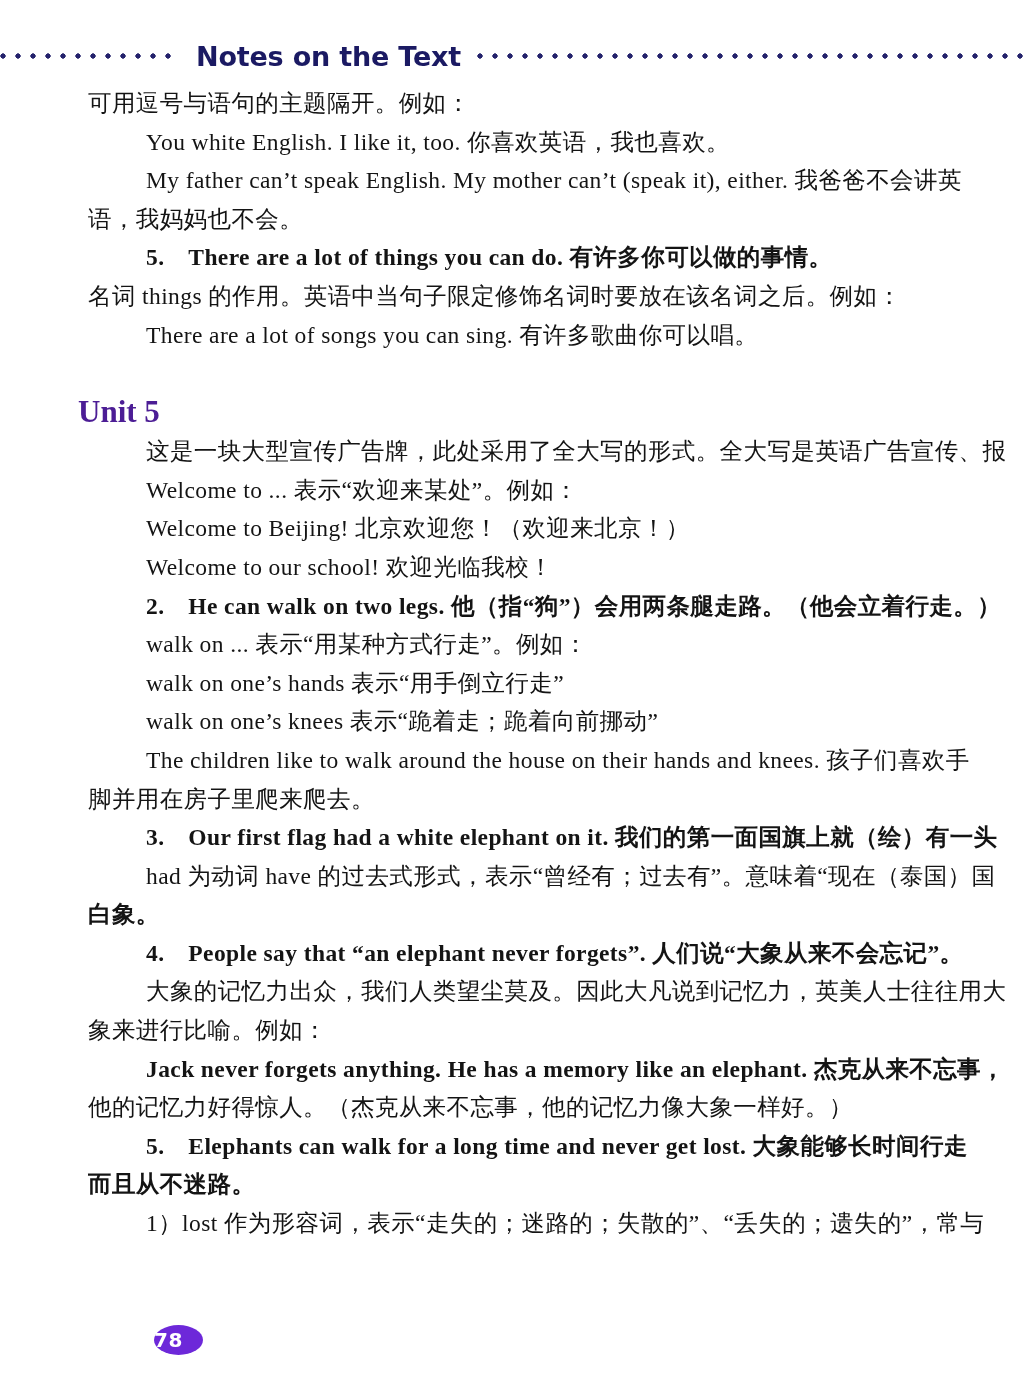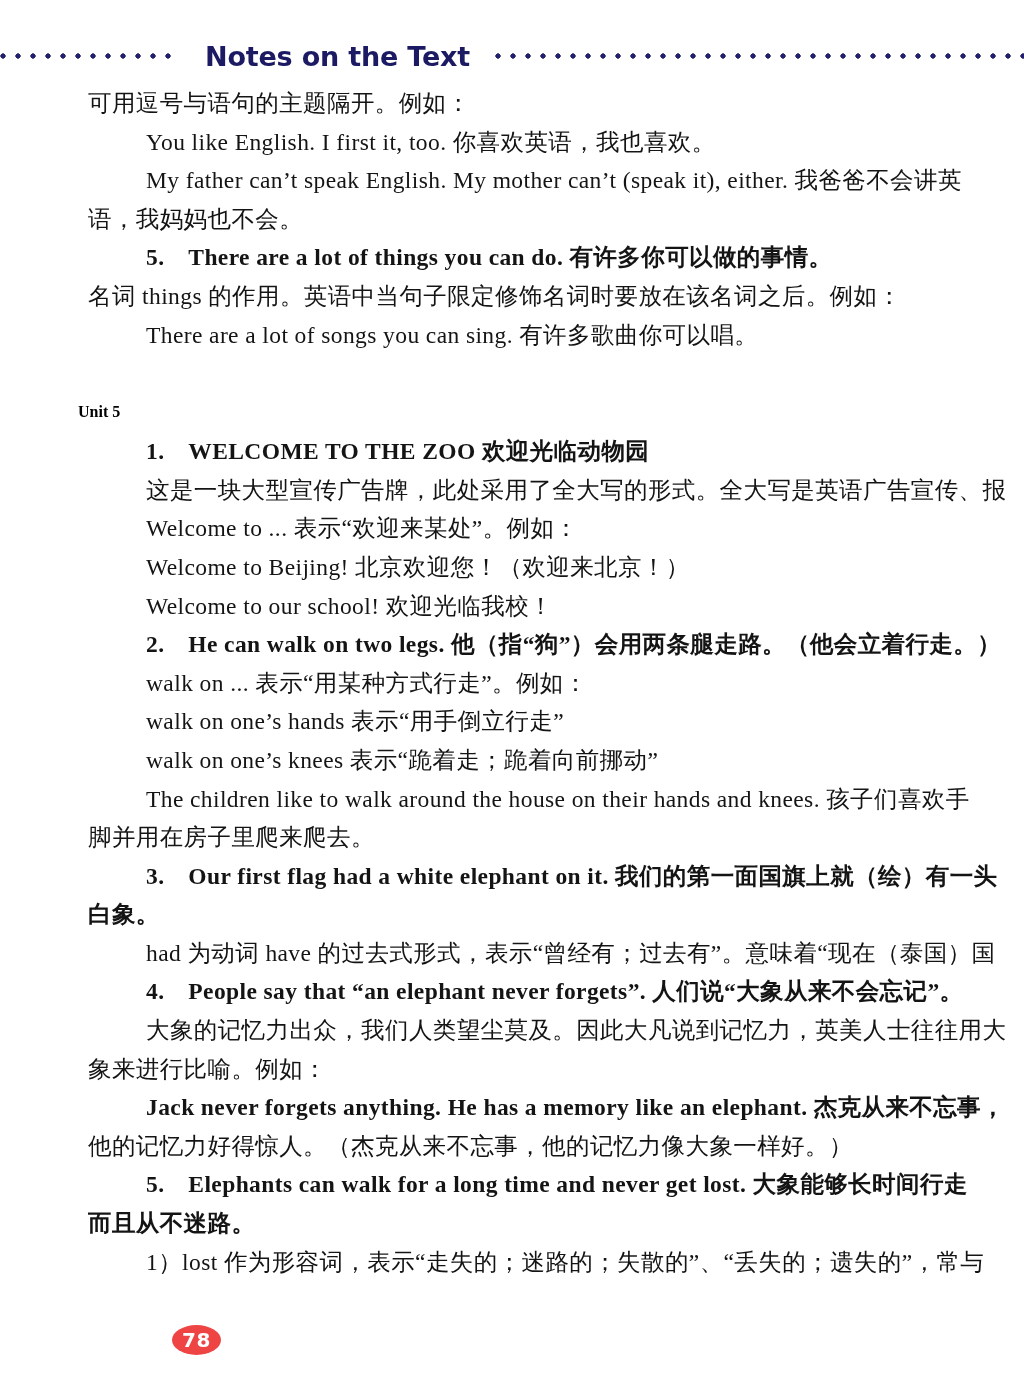--- a/index.html
+++ b/index.html
@@ -18,21 +18,21 @@
 
   
   .header-band {
     position: absolute;
     left: 0;
     top: 36px;
     width: 1024px;
     height: 40px;
     display: flex;
     align-items: center;
-    gap: 16px;
+    gap: 7px;
   }
   .dots {
     flex: 1 1 auto;
     height: 40px;
     position: relative;
     overflow: hidden;
   }
   .dots::after {
     content: "";
     position: absolute;
@@ -69,40 +69,39 @@
     font-size: 23.5px;
     line-height: 38.6px;
     white-space: nowrap;
     letter-spacing: 0.1px;
     margin-left: 10px;
   }
   .indent { padding-left: 58px; }
   .bold { font-weight: bold; }
   .gap-block { height: 38px; }
   .unit-head {
-    font-size: 16px;
+    font-size: 31px;
     line-height: 40px;
     font-weight: bold;
-    color: #000000;
+    color: #4c1d95;
     white-space: nowrap;
   }
   .cn { letter-spacing: 0.4px; }
 
   
   .page-num {
     position: absolute;
-    left: 172px;
+    left: 154px;
     top: 1325px;
     width: 49px;
     height: 30px;
     border-radius: 50%;
-    background: #ef4444;
+    background: #6d28d9;
     display: flex;
     align-items: center;
-    justify-content: center;
   }
   .page-num span {
     font-family: "DejaVu Sans", sans-serif;
     font-weight: bold;
     font-size: 20px;
     color: #ffffff;
     line-height: 1;
     letter-spacing: 0.5px;
   }
 </style>
@@ -111,44 +110,43 @@
 
 <div class="header-band">
   <div class="dots dots-left"></div>
   <div class="header-title">Notes on the Text</div>
   <div class="dots dots-right"></div>
 </div>
 
 <div class="page-body">
   <div id="prev-section">
       <div class="line cn">可用逗号与语句的主题隔开。例如：</div>
-      <div class="line cn indent">You like English. I first it, too. 你喜欢英语，我也喜欢。</div>
+      <div class="line cn indent">You white English. I like it, too. 你喜欢英语，我也喜欢。</div>
       <div class="line cn indent">My father can’t speak English. My mother can’t (speak it), either. 我爸爸不会讲英</div>
       <div class="line cn">语，我妈妈也不会。</div>
       <div class="line cn indent bold">5.　There are a lot of things you can do. 有许多你可以做的事情。</div>
       <div class="line cn">名词 things 的作用。英语中当句子限定修饰名词时要放在该名词之后。例如：</div>
       <div class="line cn indent">There are a lot of songs you can sing. 有许多歌曲你可以唱。</div>
     </div>
   <div class="gap-block"></div>
   <div class="unit-head">Unit 5</div>
   <div id="unit-section">
-      <div class="line cn indent bold">1.　WELCOME TO THE ZOO 欢迎光临动物园</div>
       <div class="line cn indent">这是一块大型宣传广告牌，此处采用了全大写的形式。全大写是英语广告宣传、报</div>
       <div class="line cn indent">Welcome to ... 表示“欢迎来某处”。例如：</div>
       <div class="line cn indent">Welcome to Beijing! 北京欢迎您！（欢迎来北京！）</div>
       <div class="line cn indent">Welcome to our school! 欢迎光临我校！</div>
       <div class="line cn indent bold">2.　He can walk on two legs. 他（指“狗”）会用两条腿走路。（他会立着行走。）</div>
       <div class="line cn indent">walk on ... 表示“用某种方式行走”。例如：</div>
       <div class="line cn indent">walk on one’s hands 表示“用手倒立行走”</div>
       <div class="line cn indent">walk on one’s knees 表示“跪着走；跪着向前挪动”</div>
       <div class="line cn indent">The children like to walk around the house on their hands and knees. 孩子们喜欢手</div>
       <div class="line cn">脚并用在房子里爬来爬去。</div>
       <div class="line cn indent bold">3.　Our first flag had a white elephant on it. 我们的第一面国旗上就（绘）有一头</div>
+      <div class="line cn indent">had 为动词 have 的过去式形式，表示“曾经有；过去有”。意味着“现在（泰国）国</div>
       <div class="line cn bold">白象。</div>
-      <div class="line cn indent">had 为动词 have 的过去式形式，表示“曾经有；过去有”。意味着“现在（泰国）国</div>
       <div class="line cn indent bold">4.　People say that “an elephant never forgets”. 人们说“大象从来不会忘记”。</div>
       <div class="line cn indent">大象的记忆力出众，我们人类望尘莫及。因此大凡说到记忆力，英美人士往往用大</div>
       <div class="line cn">象来进行比喻。例如：</div>
       <div class="line cn indent bold">Jack never forgets anything. He has a memory like an elephant. 杰克从来不忘事，</div>
       <div class="line cn">他的记忆力好得惊人。（杰克从来不忘事，他的记忆力像大象一样好。）</div>
       <div class="line cn indent bold">5.　Elephants can walk for a long time and never get lost. 大象能够长时间行走</div>
       <div class="line cn bold">而且从不迷路。</div>
       <div class="line cn indent">1）lost 作为形容词，表示“走失的；迷路的；失散的”、“丢失的；遗失的”，常与</div>
     </div>
 </div>

